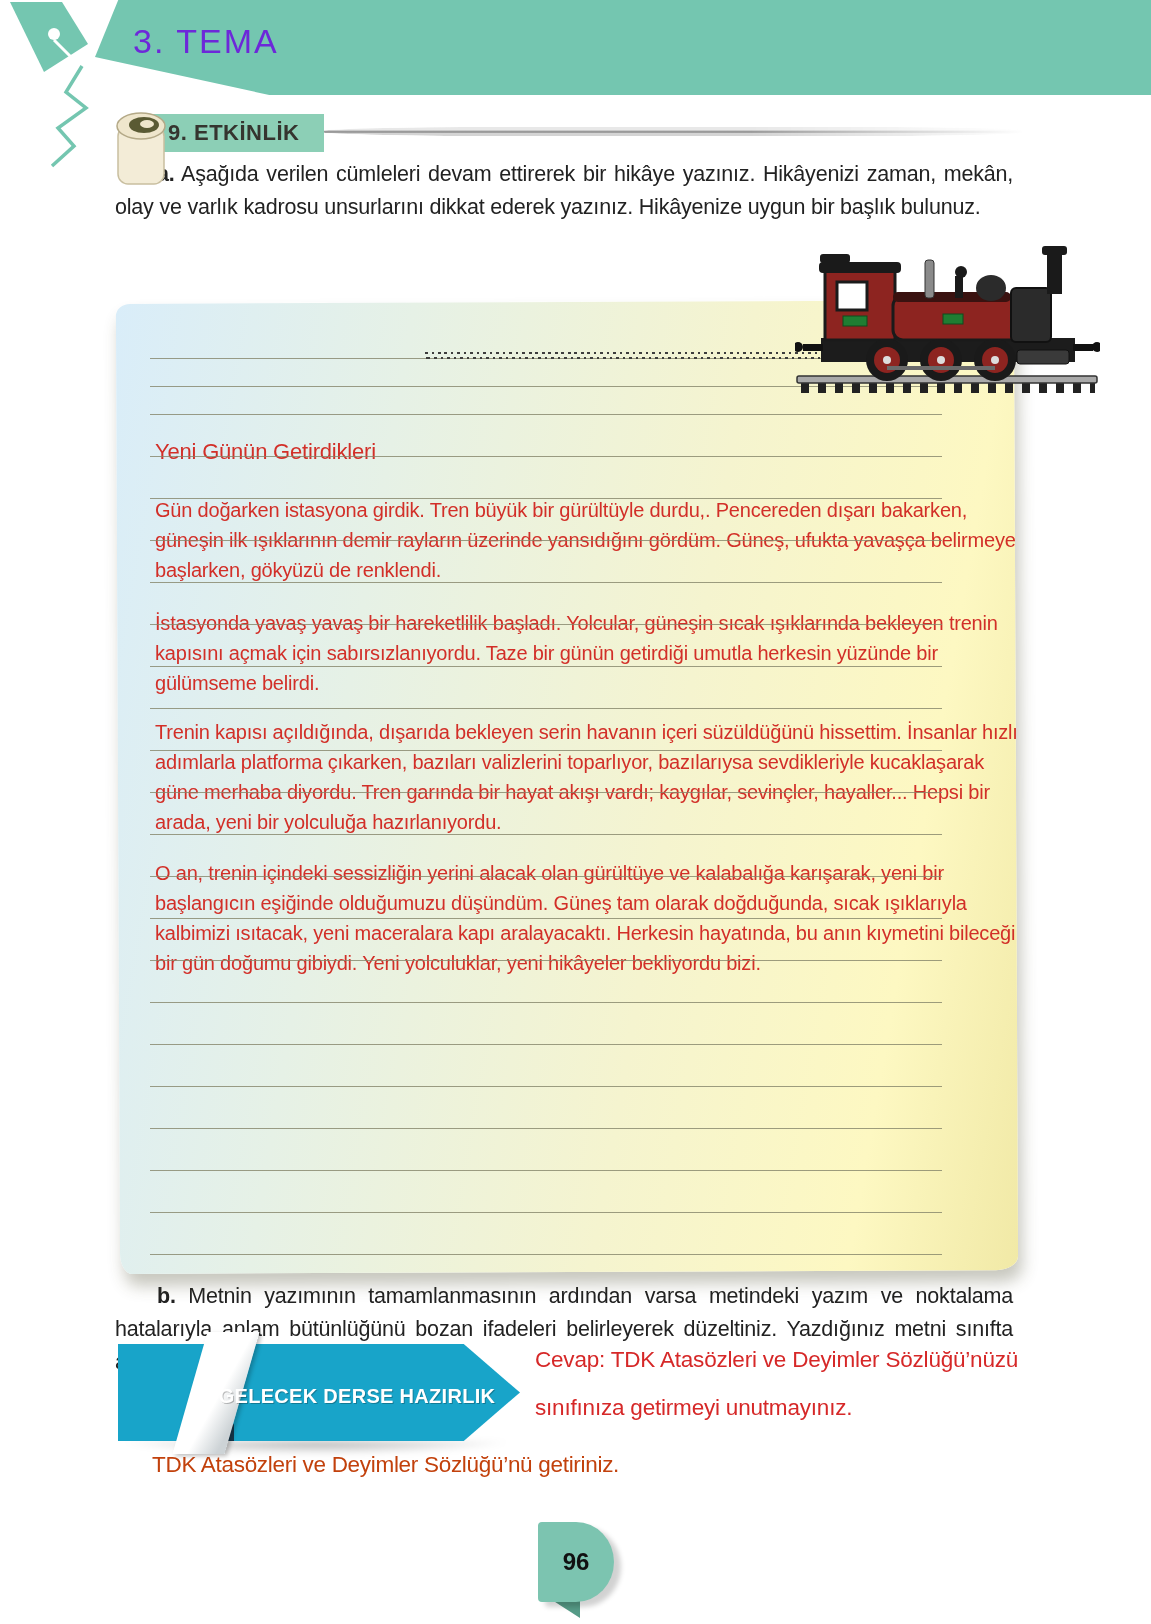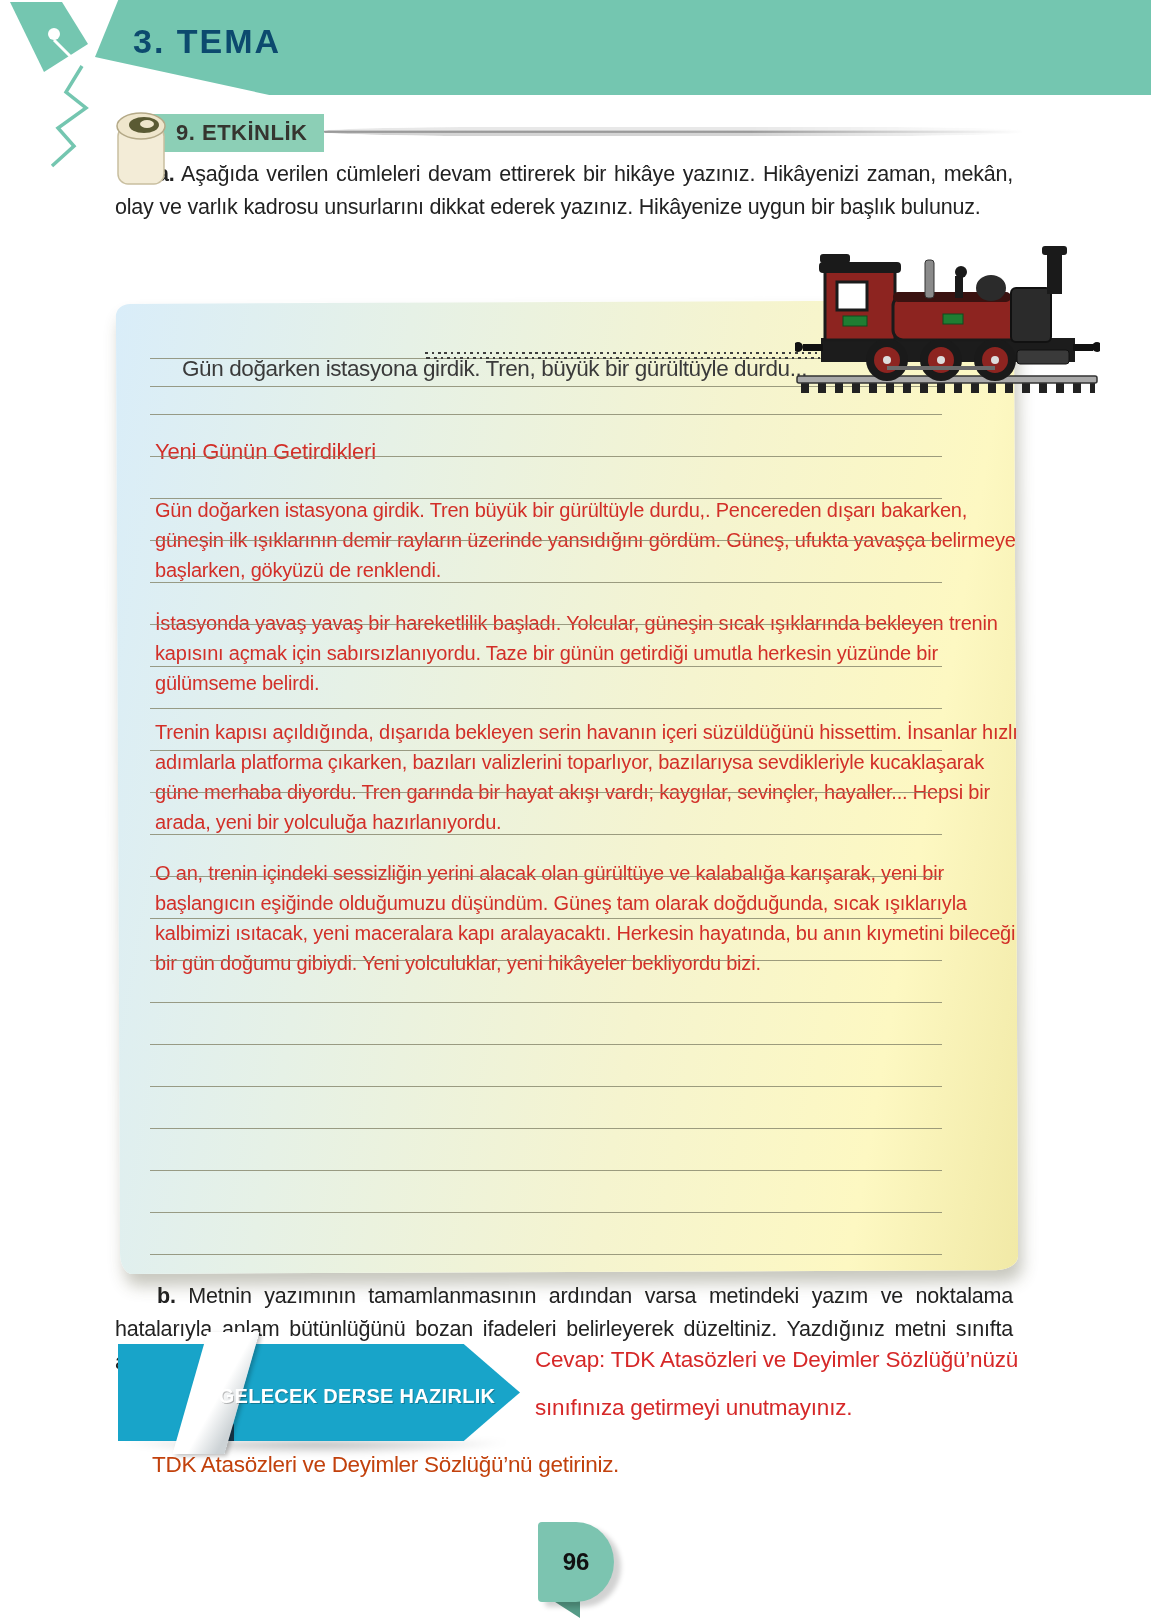--- a/index.html
+++ b/index.html
@@ -2,28 +2,28 @@
 <html><head>
 <meta charset="utf-8">
 <style>
   html,body{margin:0;padding:0;background:#ffffff;}
   .page{position:relative;width:1151px;height:1624px;background:#ffffff;overflow:hidden;
         font-family:"Liberation Sans",sans-serif;}
 
   
   .header-band{position:absolute;left:95px;top:0;width:1056px;height:95px;background:#74c6b0;
                clip-path:polygon(2.2% 0,100% 0,100% 100%,16.5% 100%,0 60%);}
-  .header-title{position:absolute;left:38px;top:22px;color:#0c4a6e;font-size:34px;font-weight:bold;
+  .header-title{position:absolute;left:38px;top:22px;color:#6d28d9;font-size:34px;font-weight:normal;
                 letter-spacing:2px;}
   .pen-icon{position:absolute;left:4px;top:0;z-index:2;}
 
   
   .activity-strip{position:absolute;left:140px;top:114px;width:184px;height:38px;background:#8ccfb6;
                   display:flex;align-items:center;z-index:3;}
-  .activity-label{margin-left:36px;font-size:22px;font-weight:800;color:#35352f;letter-spacing:.5px;
+  .activity-label{margin-left:28px;font-size:22px;font-weight:800;color:#35352f;letter-spacing:.5px;
                   white-space:nowrap;}
   .needle-line{position:absolute;left:318px;top:127px;width:720px;height:9px;z-index:2;
                border-radius:50%/100%;
                background:linear-gradient(to bottom,#e8e8e8 0 35%,#9a9a9a 45% 60%,#d4d4d4 70%);
                -webkit-mask-image:linear-gradient(to right,#000 60%,transparent 98%);
                mask-image:linear-gradient(to right,#000 60%,transparent 98%);}
   .scroll-icon{position:absolute;left:110px;top:108px;z-index:4;}
 
   
   .instr{position:absolute;left:115px;width:898px;margin:0;font-size:21.5px;line-height:33px;
@@ -123,21 +123,20 @@
   <p class="instr instr-a"><b>a.</b> <span>Aşağıda verilen cümleleri devam ettirerek bir hikâye yazınız. Hikâyenizi zaman, mekân, olay ve varlık kadrosu unsurlarını dikkat ederek yazınız. Hikâyenize uygun bir başlık bulunuz.</span></p>
 
   <div class="paper"></div>
 
   <div class="rule" style="top:358px"></div>
   <div class="rule" style="top:386px"></div>
   <div class="rule" style="top:414px"></div>
   <div class="rule-grid"></div>
   <div class="dotted-line"></div>
 
-  <div class="prompt">Gün doğarken istasyona girdik. Tren, büyük bir gürültüyle durdu...</div>
 
   <div class="red answer-title">Yeni Günün Getirdikleri</div>
   <div class="red para-1">Gün doğarken istasyona girdik. Tren büyük bir gürültüyle durdu,. Pencereden dışarı bakarken,
 güneşin ilk ışıklarının demir rayların üzerinde yansıdığını gördüm. Güneş, ufukta yavaşça belirmeye
 başlarken, gökyüzü de renklendi.</div>
   <div class="red para-2">İstasyonda yavaş yavaş bir hareketlilik başladı. Yolcular, güneşin sıcak ışıklarında bekleyen trenin
 kapısını açmak için sabırsızlanıyordu. Taze bir günün getirdiği umutla herkesin yüzünde bir
 gülümseme belirdi.</div>
   <div class="red para-3">Trenin kapısı açıldığında, dışarıda bekleyen serin havanın içeri süzüldüğünü hissettim. İnsanlar hızlı
 adımlarla platforma çıkarken, bazıları valizlerini toparlıyor, bazılarıysa sevdikleriyle kucaklaşarak

